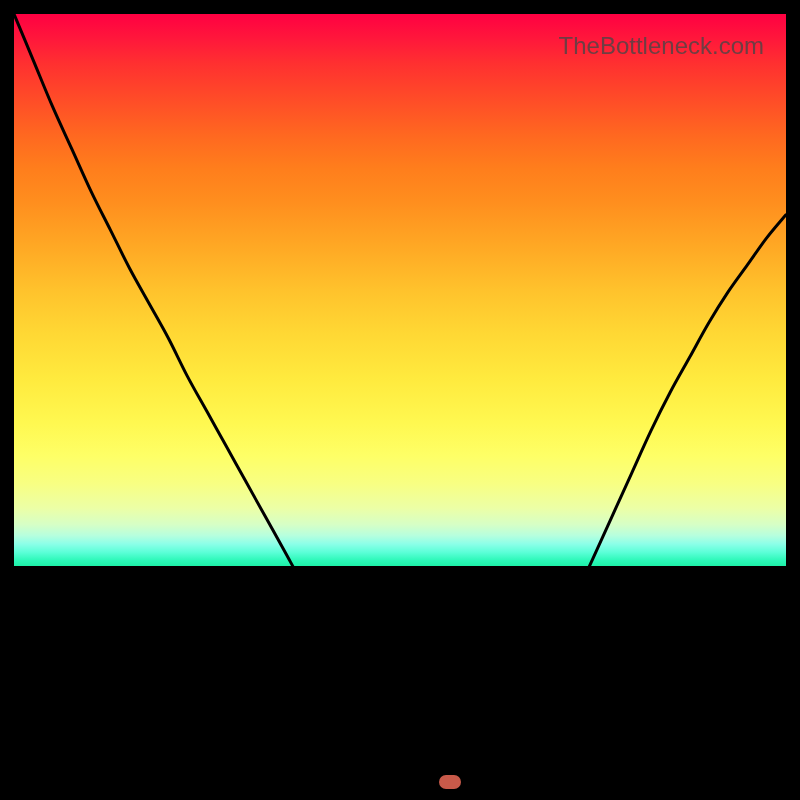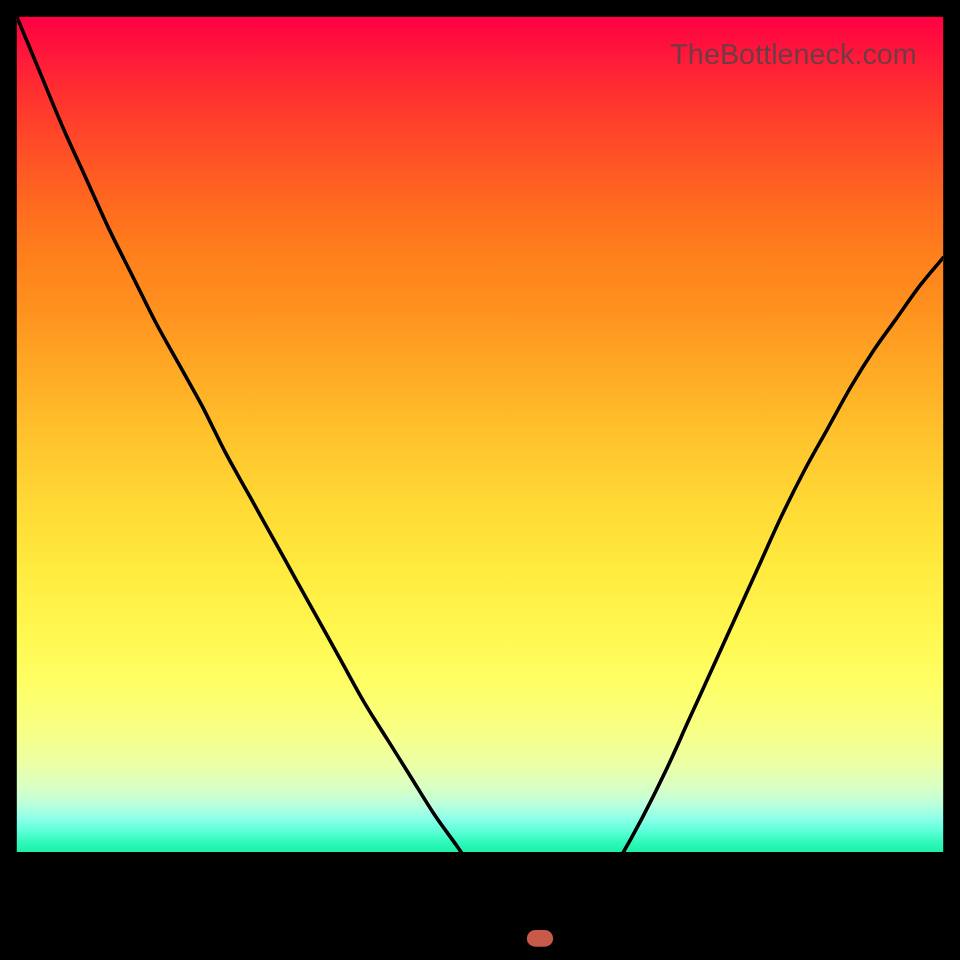--- a/index.html
+++ b/index.html
@@ -12,21 +12,21 @@
     width: 800px;
     height: 800px;
     background: #000;
     overflow: hidden;
   }
   .plot-area {
     position: absolute;
     left: 14px;
     top: 14px;
     width: 772px;
-    height: 696px;
+    height: 552px;
     background: linear-gradient(to bottom,
       #ff0042 0%,
       #ff1a3a 5%,
       #ff3030 9%,
       #ff4a28 15%,
       #ff6820 22%,
       #ff7e1c 28%,
       #ff8e1e 34%,
       #ffa824 42%,
       #ffc22c 50%,

